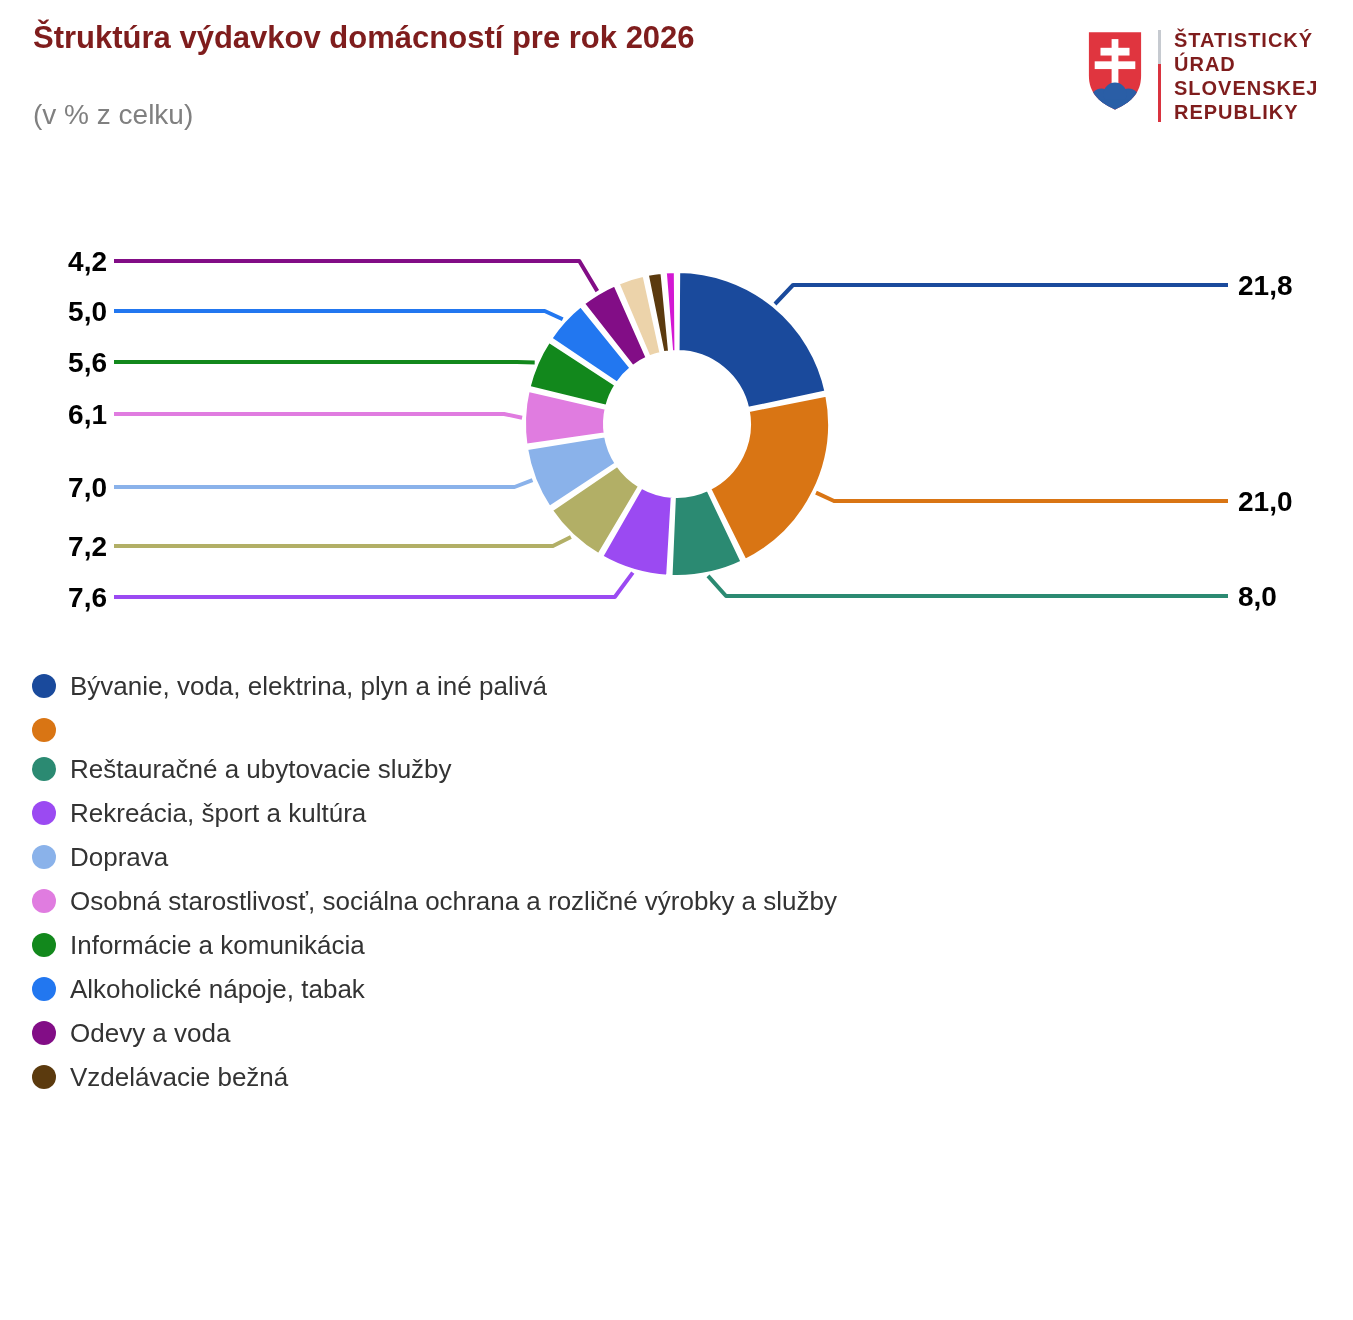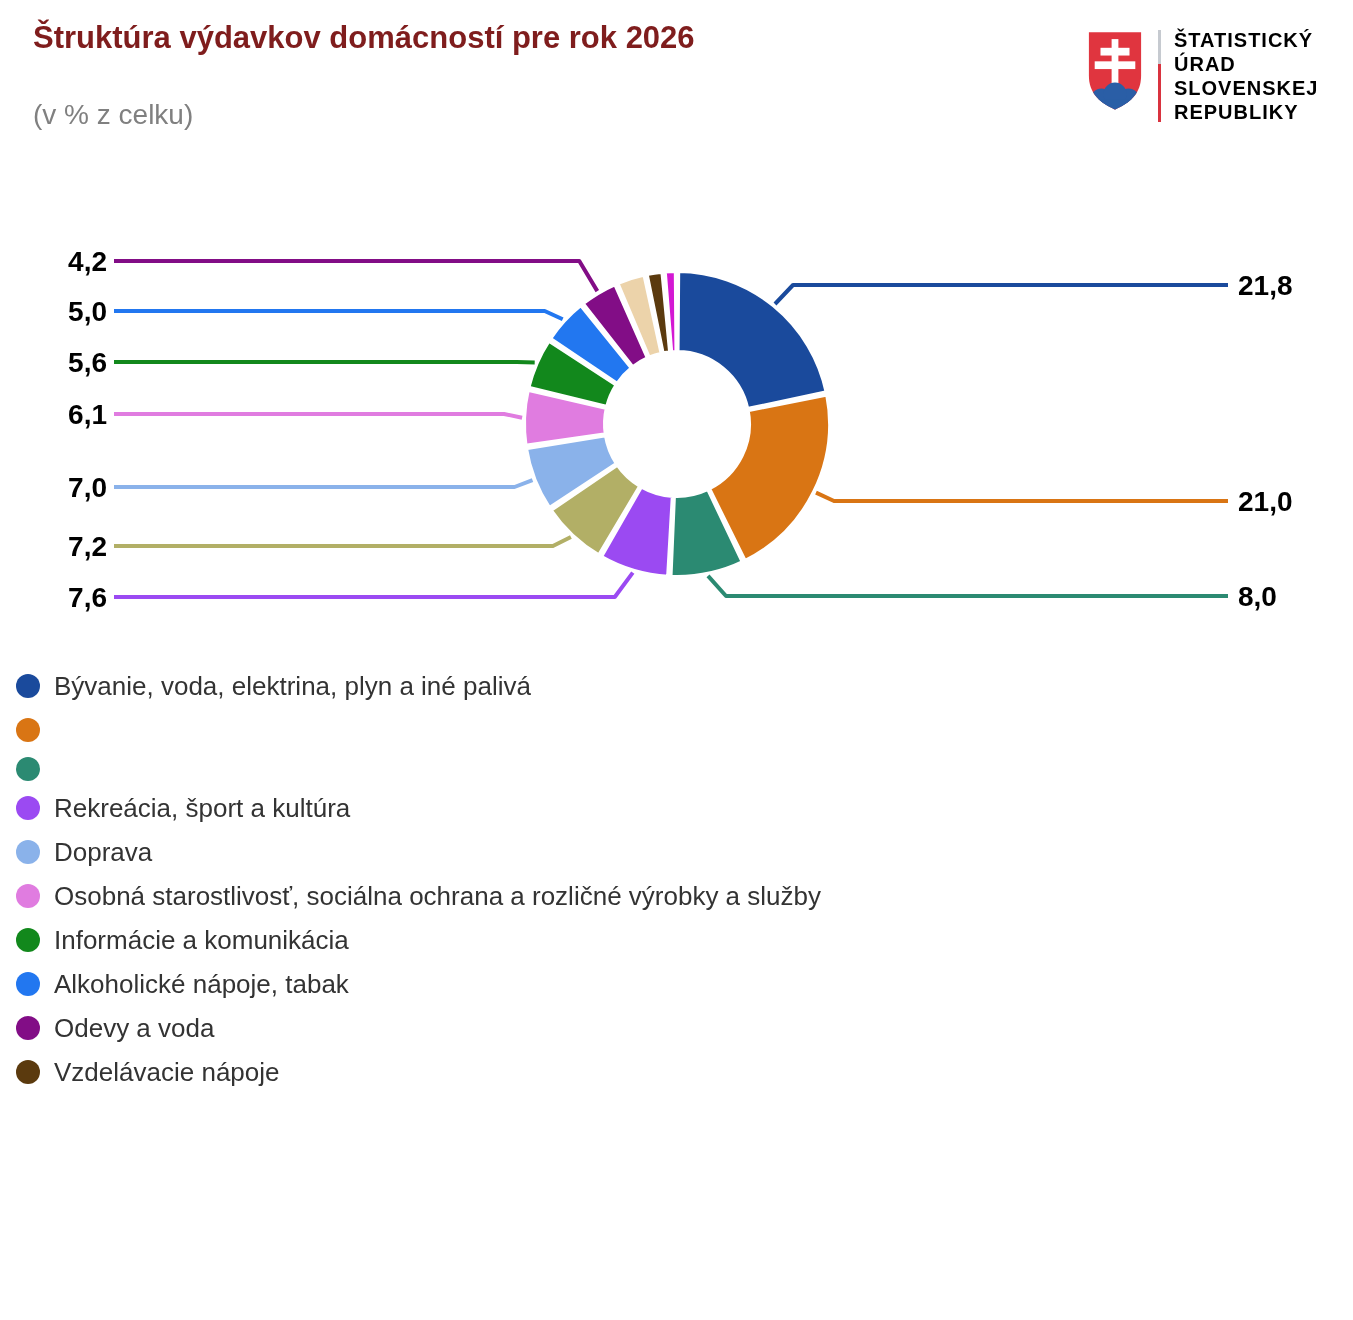--- a/index.html
+++ b/index.html
@@ -20,27 +20,27 @@
     font-size:28px;color:#808080;margin-top:21px;
   }
   
   .logo{position:absolute;left:1086px;top:26px;width:240px;height:104px;}
   .logo-shield{position:absolute;left:0;top:2px;}
   .logo-divider-gray{position:absolute;left:72px;top:4px;width:3px;height:34px;background:#c6cad0;}
   .logo-divider-red{position:absolute;left:72px;top:38px;width:3px;height:58px;background:#d9333f;}
   .logo-text{
     position:absolute;left:88px;top:2px;
     font-size:20px;line-height:24px;font-weight:bold;
-    letter-spacing:1px;color:#000000;white-space:nowrap;
+    letter-spacing:1px;color:#7f1d1d;white-space:nowrap;
   }
   
   #donut-svg{position:absolute;left:0;top:0;}
   #donut-svg text{font-family:"Liberation Sans", sans-serif;font-weight:bold;font-size:28px;fill:#000000;}
   
-  .legend{position:absolute;left:16px;top:663px;padding-top:6px;text-align:center;}
+  .legend{position:absolute;left:32px;top:663px;padding-top:6px;text-align:center;}
   .legend-item{
     display:flex;align-items:flex-start;
     margin-bottom:10px;cursor:default;
   }
   .legend-marker{
     flex:0 0 auto;width:24px;height:24px;border-radius:50%;
     margin-right:14px;margin-top:5px;
   }
   .legend-label{
     font-size:26px;line-height:34px;color:#333333;max-width:770px;
@@ -123,20 +123,21 @@
   <div class="legend" id="legend">
       <div class="legend-item">
         <span class="legend-marker" style="background: rgb(26, 74, 156);"></span>
         <span class="legend-label">Bývanie, voda, elektrina, plyn a iné palivá</span>
       </div>
       <div class="legend-item">
         <span class="legend-marker" style="background: rgb(217, 117, 20);"></span>
       </div>
       <div class="legend-item">
         <span class="legend-marker" style="background: rgb(43, 138, 114);"></span>
+        <span class="legend-label">Reštauračné a ubytovacie služby</span>
       </div>
       <div class="legend-item">
         <span class="legend-marker" style="background: rgb(155, 74, 242);"></span>
         <span class="legend-label">Rekreácia, šport a kultúra</span>
       </div>
       <div class="legend-item">
         <span class="legend-marker" style="background: rgb(138, 178, 234);"></span>
         <span class="legend-label">Doprava</span>
       </div>
       <div class="legend-item">
@@ -150,17 +151,17 @@
       <div class="legend-item">
         <span class="legend-marker" style="background: rgb(34, 119, 240);"></span>
         <span class="legend-label">Alkoholické nápoje, tabak</span>
       </div>
       <div class="legend-item">
         <span class="legend-marker" style="background: rgb(130, 13, 134);"></span>
         <span class="legend-label">Odevy a voda</span>
       </div>
       <div class="legend-item">
         <span class="legend-marker" style="background: rgb(91, 58, 14);"></span>
-        <span class="legend-label">Vzdelávacie nápoje</span>
+        <span class="legend-label">Vzdelávacie bežná</span>
       </div>
     </div>
 
 </div>
 
 </body></html>

